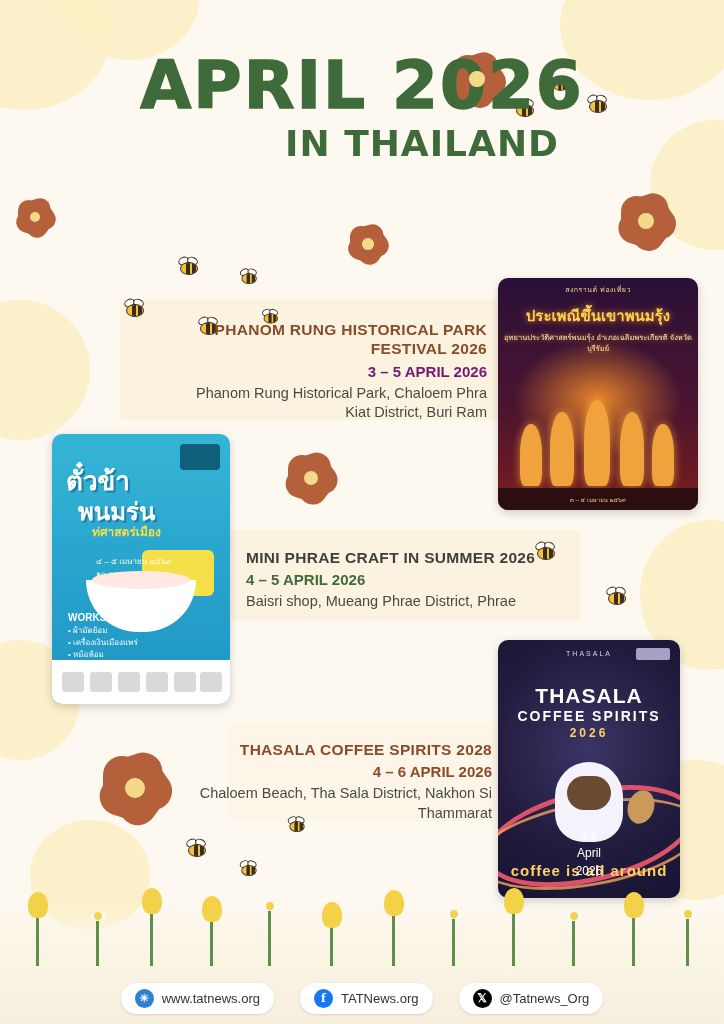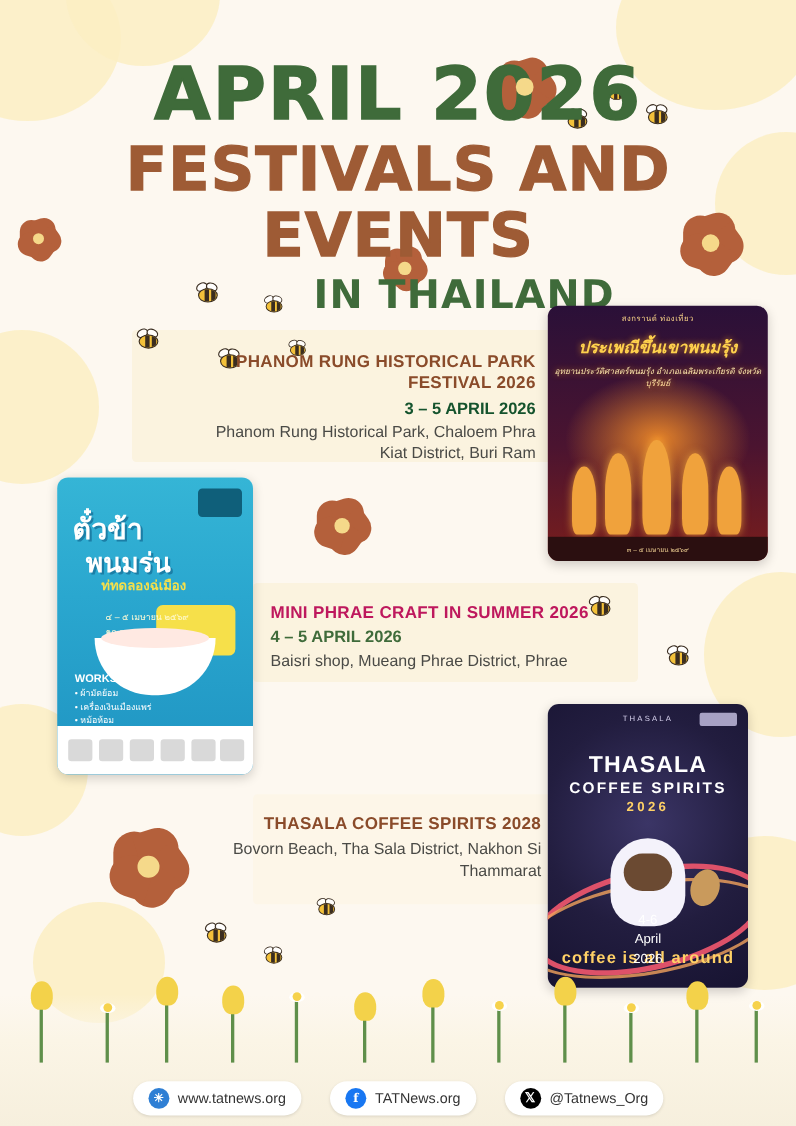--- a/index.html
+++ b/index.html
@@ -121,21 +121,20 @@
     box-shadow: 0 3px 10px rgba(0,0,0,.18);
   }
 
   
   .pr { background: linear-gradient(#2a1038 0%, #4b1430 55%, #7a1e1c 100%); }
   .pr .topbar { position:absolute; top:6px; left:0; width:100%; text-align:center; font-size:7px; color:#ffd98a; letter-spacing:.5px;}
   .pr .hdr {
     position: absolute; top: 26px; left: 0; width: 100%;
     text-align: center; color: #ffd24d; font-weight: 700; font-size: 15px;
     text-shadow: 0 0 6px rgba(255,170,40,.8);
-    font-style: italic;
   }
   .pr .hdr small { display:block; font-size:7.5px; color:#ffe9ae; font-weight:400; margin-top:4px; line-height:1.5;}
   .pr .glow { position:absolute; left:50%; top:52%; width:170px; height:120px; transform:translate(-50%,-50%); background:radial-gradient(ellipse at center, rgba(255,150,40,.85), rgba(255,90,20,0) 70%); }
   .pr .dancer { position:absolute; bottom:24px; background:#f0a23c; border-radius:48% 48% 20% 20%; box-shadow: 0 0 8px rgba(255,180,60,.7); }
   .pr .base { position:absolute; bottom:0; left:0; width:100%; height:22px; background:#2b0f10; }
   .pr .base span { position:absolute; bottom:5px; left:50%; transform:translateX(-50%); font-size:6px; color:#e8c98e; }
 
   
   .mp { background: linear-gradient(#35b5d6 0%, #2aa7cf 40%, #1f94c2 100%); }
   .mp .logo { position:absolute; top:10px; right:10px; width:40px; height:26px; background:#0f5f7a; border-radius:4px;}
@@ -328,21 +327,20 @@
       <div class="body"></div>
   </div>
   <div class="bee" style="left:284px;top:816px;width:26px;height:21px;transform:scale(.85);">
     <div class="wing l"></div>
       <div class="wing r"></div>
       <div class="body"></div>
   </div>
 
   <div class="headline">
     <div class="title-main">APRIL 2026</div>
-    <div class="title-sub">FESTIVALS AND EVENTS</div>
     <div class="title-tail">IN THAILAND</div>
   </div>
 
   <div class="poster-img pr" style="left:498px;top:278px;width:200px;height:232px;">
     <div class="topbar">สงกรานต์ ท่องเที่ยว</div>
     <div class="hdr">
       <span>ประเพณีขึ้นเขาพนมรุ้ง</span>
       <small>อุทยานประวัติศาสตร์พนมรุ้ง อำเภอเฉลิมพระเกียรติ จังหวัดบุรีรัมย์</small>
     </div>
     <div class="glow"></div>
@@ -351,29 +349,29 @@
     <div class="dancer" style="left:86px;width:26px;height:86px;"></div>
     <div class="dancer" style="left:122px;width:24px;height:74px;"></div>
     <div class="dancer" style="left:154px;width:22px;height:62px;"></div>
     <div class="base">
       <span>๓ – ๕ เมษายน ๒๕๖๙</span>
     </div>
   </div>
 
   <div class="event-text" style="left:150px;top:306px;width:355px;text-align:right;">
     <div class="ev-title" style="color:#8a4b2a;">PHANOM RUNG HISTORICAL PARK FESTIVAL 2026</div>
-    <div class="ev-date" style="color:#14532d;">3 – 5 APRIL 2026</div>
+    <div class="ev-date" style="color:#701a75;">3 – 5 APRIL 2026</div>
     <div class="ev-place">Phanom Rung Historical Park, Chaloem Phra Kiat District, Buri Ram</div>
   </div>
 
   <div class="poster-img mp" style="left:52px;top:434px;width:178px;height:270px;">
     <div class="logo"></div>
     <div class="th1">ตั๋วข้า</div>
     <div class="th2">พนมร่น</div>
-    <div class="th3">ท่ทดลองฉ่เมือง</div>
+    <div class="th3">ท่ศาสตร่เมือง</div>
     <div class="badge"></div>
     <div class="dates" style="white-space:pre-line;">๔ – ๕ เมษายน ๒๕๖๙
 ๑๐.๐๐ – ๑๗.๐๐ น.
 ณ ร้านใบศรี</div>
     <div class="ws">
       <b>WORKSHOP</b>
       <span style="white-space:pre-line;">• ผ้ามัดย้อม
 • เครื่องเงินเมืองแพร่
 • หม้อห้อม</span>
     </div>
@@ -382,21 +380,21 @@
       <i style="left:10px;"></i>
       <i style="left:38px;"></i>
       <i style="left:66px;"></i>
       <i style="left:94px;"></i>
       <i style="left:122px;"></i>
       <i style="left:148px;"></i>
     </div>
   </div>
 
   <div class="event-text" style="left:228px;top:534px;width:360px;text-align:left;">
-    <div class="ev-title" style="color:#be185d;">MINI PHRAE CRAFT IN SUMMER 2026</div>
+    <div class="ev-title" style="color:#404040;">MINI PHRAE CRAFT IN SUMMER 2026</div>
     <div class="ev-date" style="color:#3f6b3a;">4 – 5 APRIL 2026</div>
     <div class="ev-place">Baisri shop, Mueang Phrae District, Phrae</div>
   </div>
 
   <div class="poster-img ts" style="left:498px;top:640px;width:182px;height:258px;">
     <div class="brand">THASALA</div>
     <div class="logos"></div>
     <div class="t1">THASALA</div>
     <div class="t2">COFFEE SPIRITS</div>
     <div class="t3">2026</div>
@@ -405,21 +403,22 @@
     <div class="astro"></div>
     <div class="bean"></div>
     <div class="slogan">coffee is all around</div>
     <div class="when" style="white-space:pre-line;">4-6
 April
 2026</div>
   </div>
 
   <div class="event-text" style="left:180px;top:726px;width:330px;text-align:right;">
     <div class="ev-title" style="color:#8a4b2a;">THASALA COFFEE SPIRITS 2028</div>
-    <div class="ev-place">Bovorn Beach, Tha Sala District, Nakhon Si Thammarat</div>
+    <div class="ev-date" style="color:#8a4b2a;">4 – 6 APRIL 2026</div>
+    <div class="ev-place">Chaloem Beach, Tha Sala District, Nakhon Si Thammarat</div>
   </div>
 
   <div class="band">
     <div class="stem" style="left:36px;height:56px;"></div>
     <div class="stem" style="left:96px;height:48px;"></div>
     <div class="stem" style="left:150px;height:60px;"></div>
     <div class="stem" style="left:210px;height:52px;"></div>
     <div class="stem" style="left:268px;height:58px;"></div>
     <div class="stem" style="left:330px;height:46px;"></div>
     <div class="stem" style="left:392px;height:58px;"></div>

